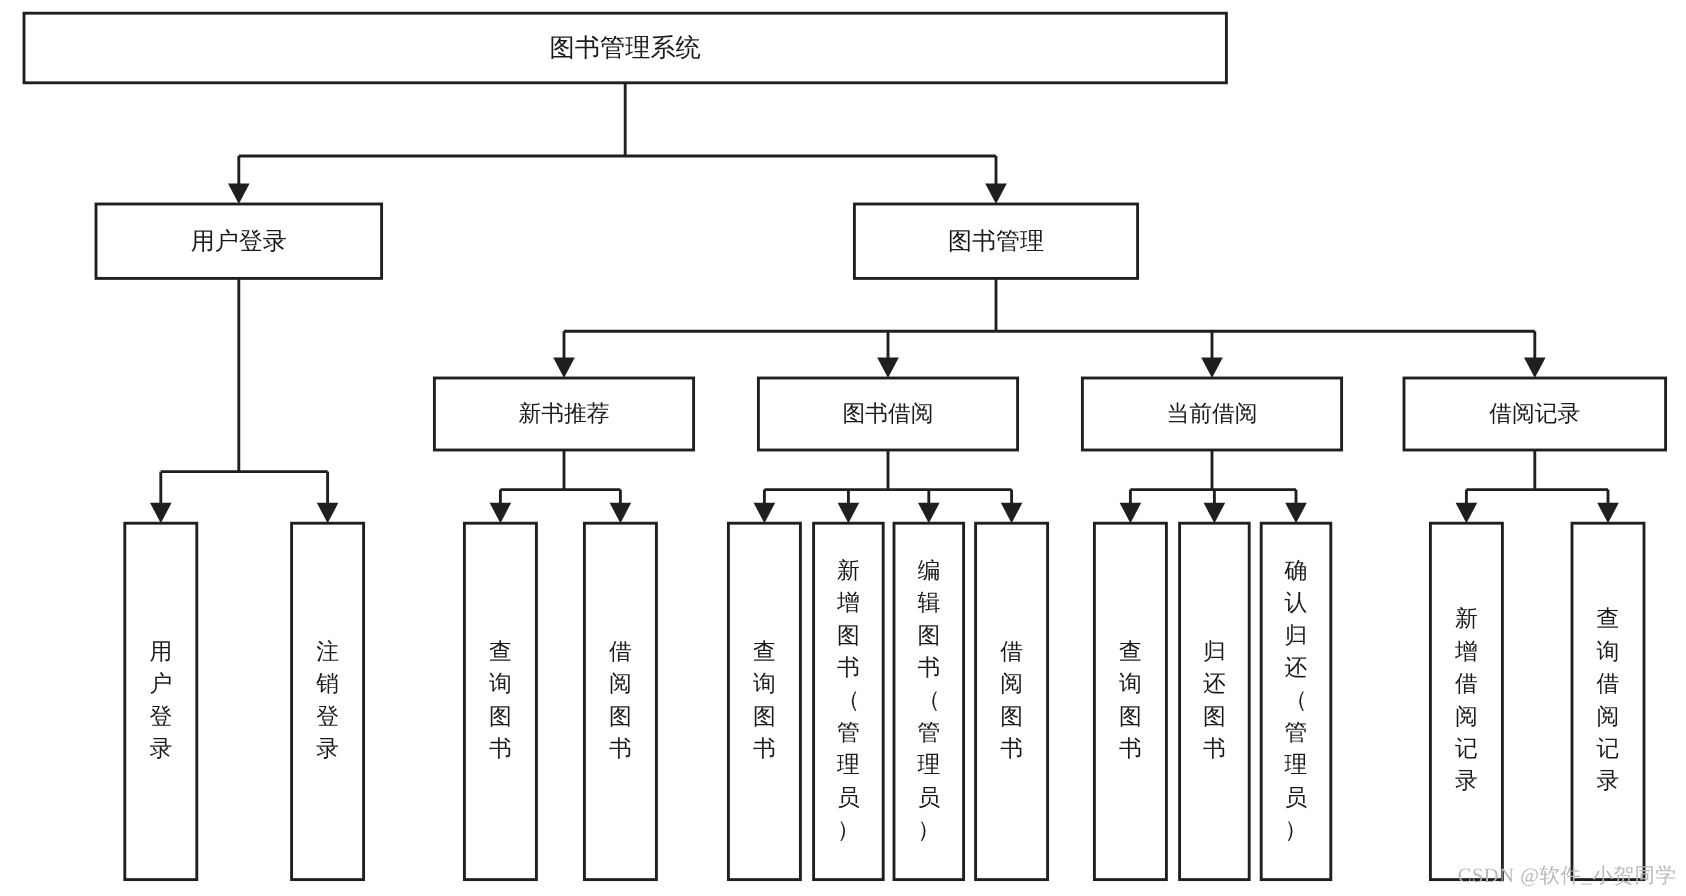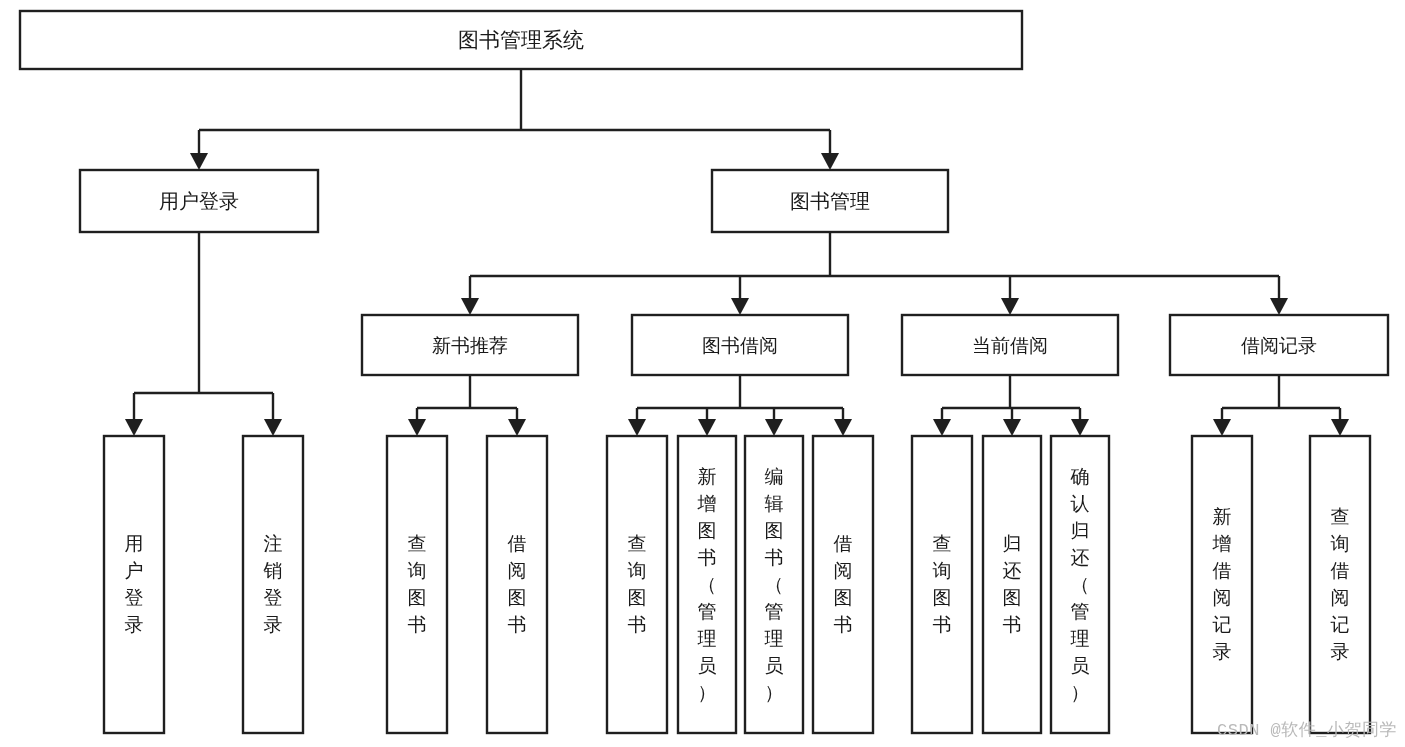--- a/index.html
+++ b/index.html
@@ -49,21 +49,21 @@
     stroke-linecap: butt;
   }
   .arrow-head {
     fill: #1f1f1f;
     stroke: none;
   }
   .watermark {
     position: absolute;
     right: 8px;
     bottom: 6px;
-    font-family: Liberation Mono, monospace;
+    font-family: Liberation Serif, serif;
     font-size: 17px;
     color: #b9b9b9;
     letter-spacing: 0.5px;
     white-space: nowrap;
     user-select: none;
   }
 </style>
 </head>
 <body>
 

